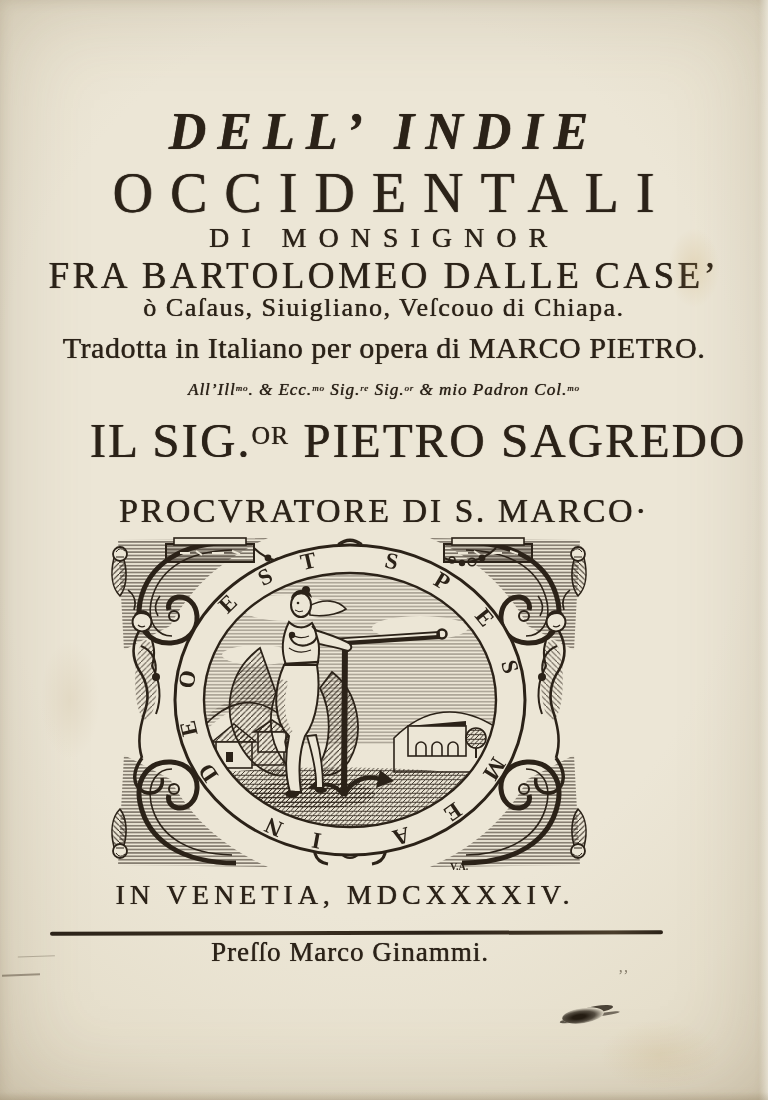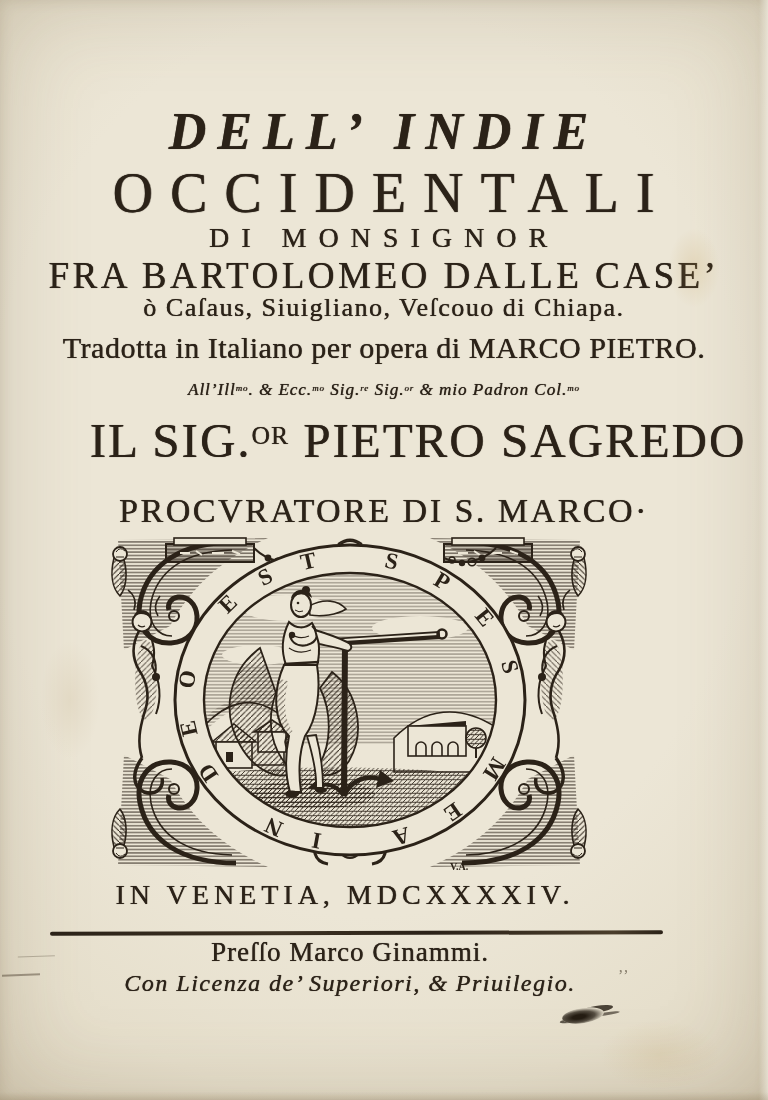--- a/index.html
+++ b/index.html
@@ -229,21 +229,20 @@
           <textPath href="#arcR" startOffset="34" textLength="385" lengthAdjust="spacing">SPES MEA</textPath>
         </text>
       </g>
       <text x="342" y="340" font-family="Liberation Serif, serif" font-size="10" font-weight="700" fill="#2b2218">V.A.</text>
     </svg>
   </div>
 
   <div class="line imprint1">IN VENETIA, MDCXXXXIV.</div>
   <div class="rule"></div>
   <div class="line imprint2">Preſſo Marco Ginammi.</div>
-  <div class="line imprint3">Con Licenza de’ Superiori, &amp; Priuilegio.</div>
 
   <div class="stain s1"></div>
   <div class="stain s2"></div>
   <div class="stain s3"></div>
   <div class="smudge"></div>
   <div class="margin-dash"></div>
   <div class="quote-mark">‚‚</div>
   <div class="edge-right"></div>
   <div class="edge-bottom"></div>
 </div>

